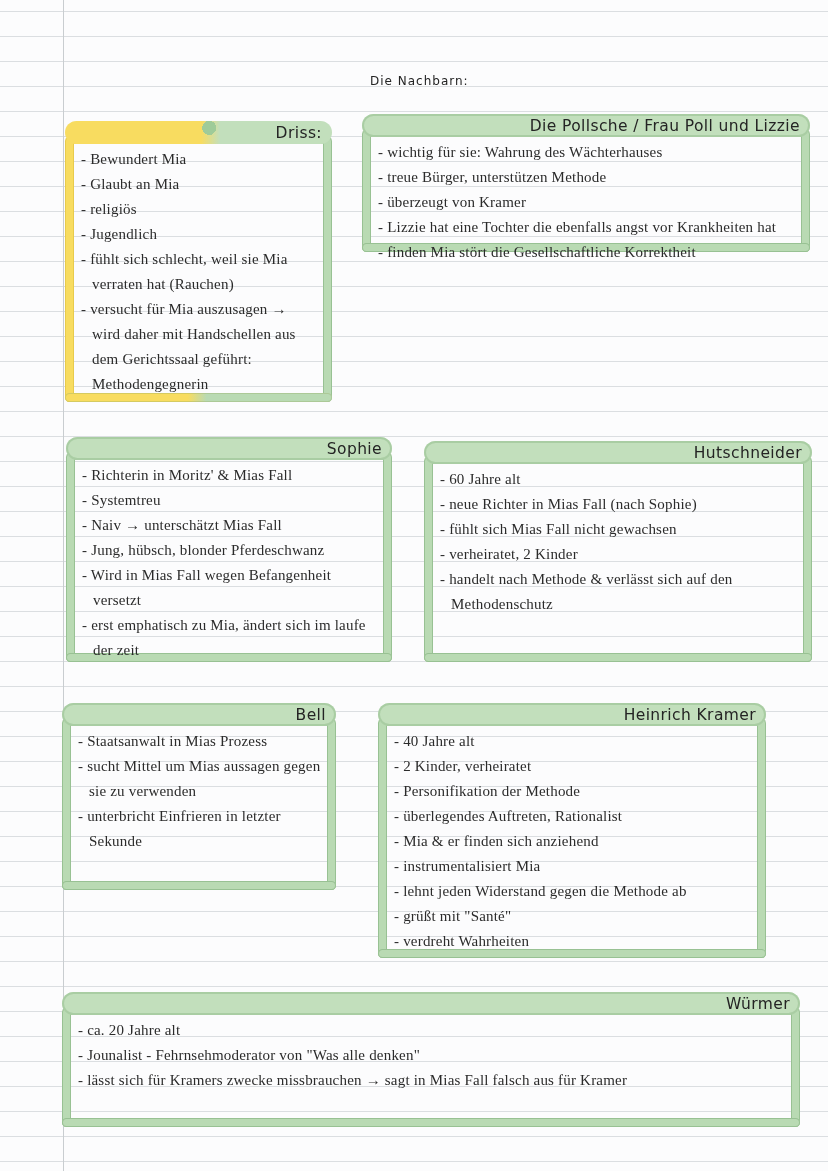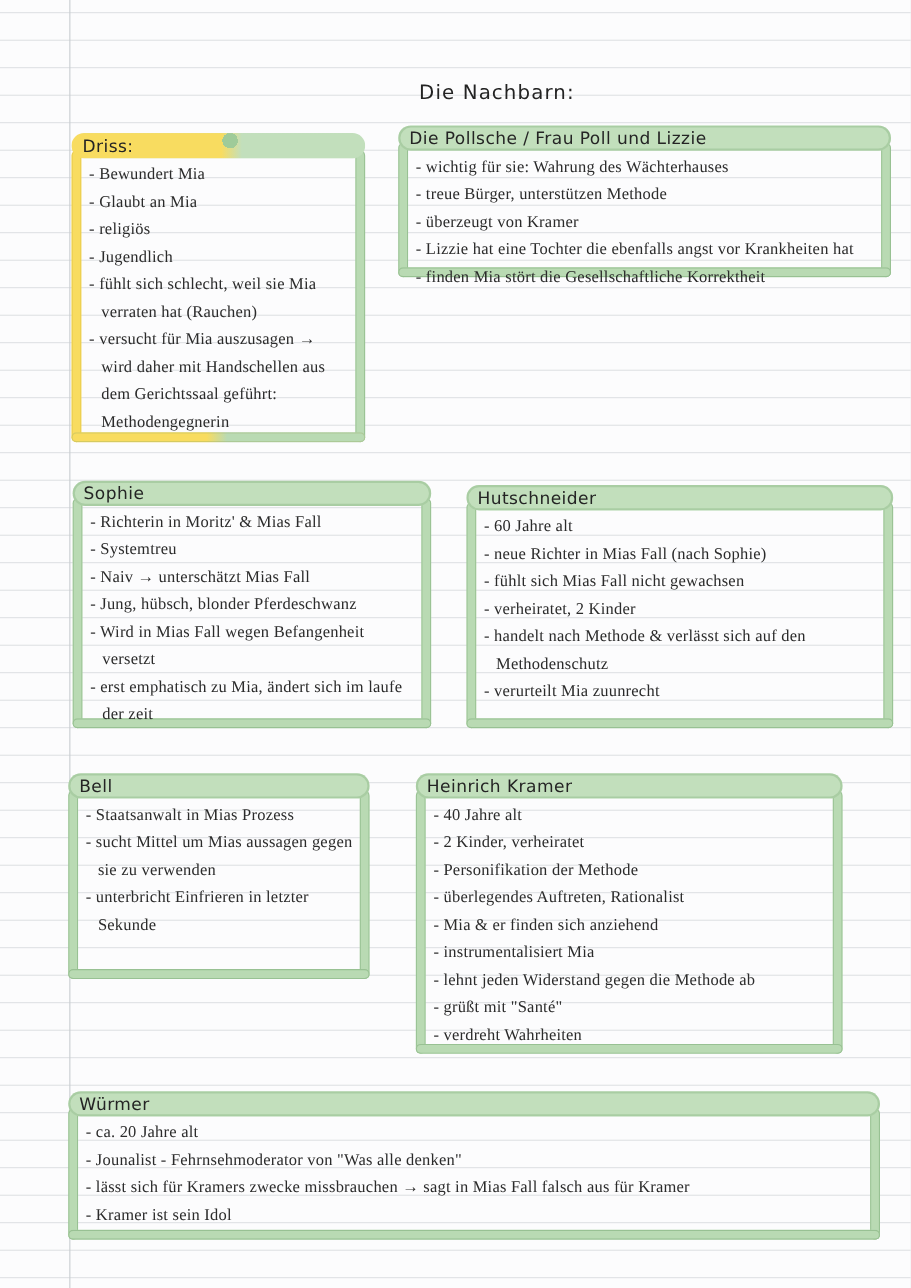--- a/index.html
+++ b/index.html
@@ -13,31 +13,32 @@
     background-position:0 12px;
     overflow:hidden;
     font-family:"DejaVu Sans", sans-serif;
     color:#2b2b2b;
   }
   .margin-line{
     position:absolute;left:63px;top:0;bottom:0;width:1px;
     background:#c9cdd0;
   }
   .page-title{
-    position:absolute;left:381px;top:74px;
-    font-size:18px;letter-spacing:1px;color:#232323;
+    position:absolute;left:370px;top:74px;
+    font-size:12px;letter-spacing:1px;color:#232323;
   }
   .note-box{position:absolute;}
   .hl-header{
     position:relative;height:23px;border-radius:12px;
     background:#c2dfbc;
     box-shadow:inset 0 0 0 2px rgba(139,184,133,0.45);
     display:flex;align-items:center;
     padding:0 10px;z-index:2;
     box-sizing:border-box;
+    justify-content:flex-end;
   }
   .hl-header.driss-grad{
     background-image:
       radial-gradient(circle at 54% 30%, #9fcb99 0 7px, rgba(0,0,0,0) 7px),
       linear-gradient(90deg,#f8dc60 0,#f8dc60 51%,#c2dfbc 58%,#c2dfbc 100%);
     box-shadow:none;
   }
   .box-title{font-size:15.5px;letter-spacing:.4px;color:#242424;}
   .stripe{position:absolute;z-index:1;}
   .s-left{left:0;top:16px;bottom:0;width:9px;border-radius:5px;}
@@ -119,21 +120,20 @@
     </div>
     <div class="stripe s-left g"></div>
     <div class="stripe s-right g"></div>
     <div class="stripe s-bottom g"></div>
     <div class="box-body">
       <div class="item">- 60 Jahre alt</div>
       <div class="item">- neue Richter in Mias Fall (nach Sophie)</div>
       <div class="item">- fühlt sich Mias Fall nicht gewachsen</div>
       <div class="item">- verheiratet, 2 Kinder</div>
       <div class="item">- handelt nach Methode &amp; verlässt sich auf den Methodenschutz</div>
-      <div class="item">- verurteilt Mia zuunrecht</div>
     </div>
   </section>
 
   <section class="note-box" style="left:62px;top:703px;width:274px;height:187px">
     <div class="hl-header">
       <span class="box-title">Bell</span>
     </div>
     <div class="stripe s-left g"></div>
     <div class="stripe s-right g"></div>
     <div class="stripe s-bottom g"></div>
@@ -168,16 +168,15 @@
     <div class="hl-header">
       <span class="box-title">Würmer</span>
     </div>
     <div class="stripe s-left g"></div>
     <div class="stripe s-right g"></div>
     <div class="stripe s-bottom g"></div>
     <div class="box-body">
       <div class="item">- ca. 20 Jahre alt</div>
       <div class="item">- Jounalist - Fehrnsehmoderator von "Was alle denken"</div>
       <div class="item">- lässt sich für Kramers zwecke missbrauchen → sagt in Mias Fall falsch aus für Kramer</div>
-      <div class="item">- Kramer ist sein Idol</div>
     </div>
   </section>
 </div>
 
 </body></html>

